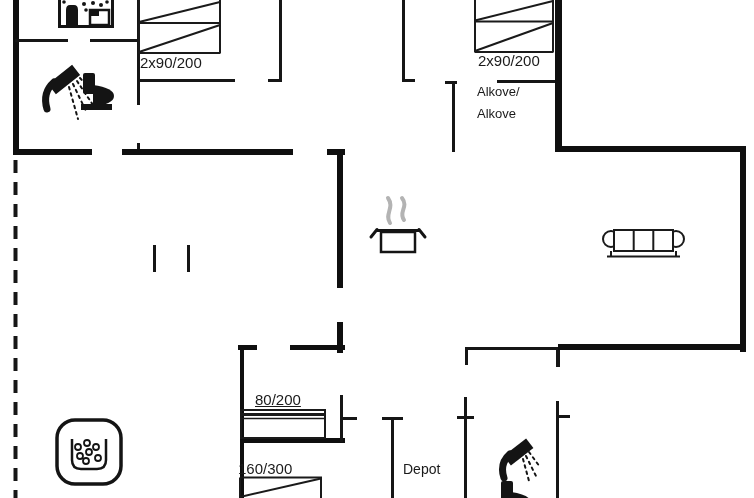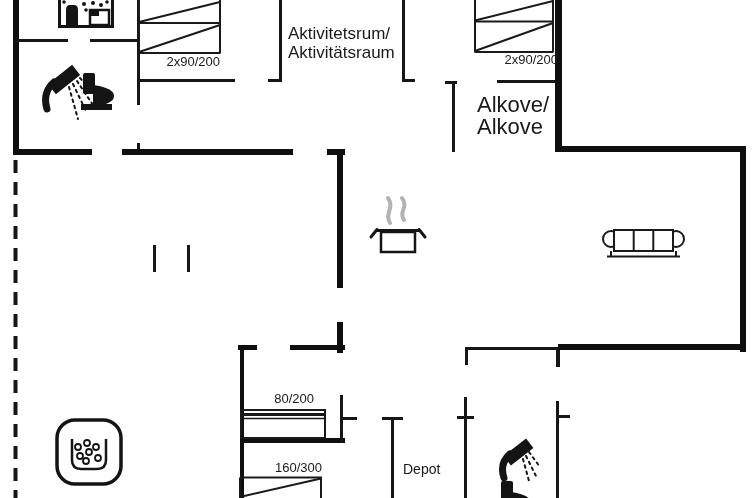--- a/index.html
+++ b/index.html
@@ -10,26 +10,26 @@
     overflow:hidden;
     font-family:"Liberation Sans",sans-serif;
   }
   .plan-svg{position:absolute;left:0;top:0;}
   .label{
     position:absolute;
     color:#1a1a1a;
     font-family:"Liberation Sans",sans-serif;
   }
   .room-akt{left:288px;top:24px;font-size:17px;line-height:19px;}
-  .room-alkove{left:477px;top:94px;font-size:22px;line-height:22px;}
+  .room-alkove{left:477px;top:81px;font-size:13px;line-height:22px;}
   .room-depot{left:403px;top:461px;font-size:14px;}
-  .bedlabel{font-size:13px;text-align:right;}
+  .bedlabel{font-size:15px;text-align:left;}
   .bed1-label{left:140px;top:54px;width:80px;}
   .bed2-label{left:478px;top:52px;width:80px;}
-  .bed3-label{left:230px;top:391px;width:84px;}
+  .bed3-label{left:255px;top:391px;width:84px;text-decoration:underline;}
   .bed4-label{left:238px;top:460px;width:84px;}
 </style>
 </head>
 <body>
 
 <div class="stage">
 
   <svg class="plan-svg" width="754" height="498" viewBox="0 0 754 498">
 
     <g fill="#0f0f0f">
@@ -187,24 +187,20 @@
         <line x1="529" y1="452" x2="540" y2="467"></line>
       </g>
     </g>
 
     <g fill="#141414">
       <rect x="501" y="481" width="12" height="20" rx="2"></rect>
       <path d="M511,492 Q531,495 531,503 Q531,511 511,514 Z"></path>
     </g>
   </svg>
 
-  <div class="label room-akt">
-    <div>Aktivitetsrum/</div>
-    <div>Aktivitätsraum</div>
-  </div>
 
   <div class="label room-alkove">
     <div>Alkove/</div>
     <div>Alkove</div>
   </div>
 
   <div class="label room-depot">Depot</div>
 
   <div class="label bedlabel bed1-label">2x90/200</div>
   <div class="label bedlabel bed2-label">2x90/200</div>

